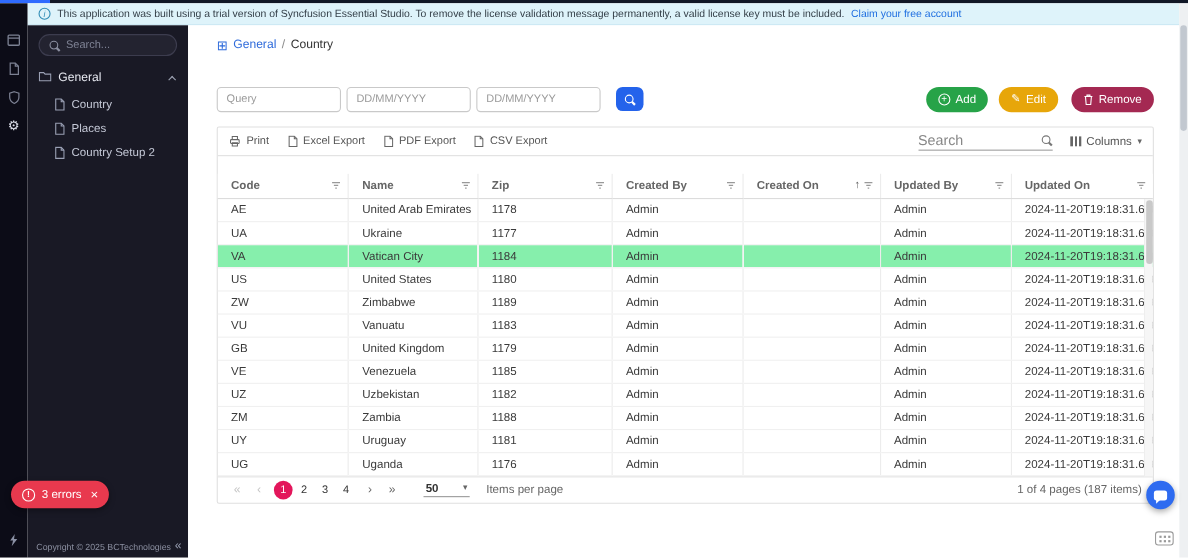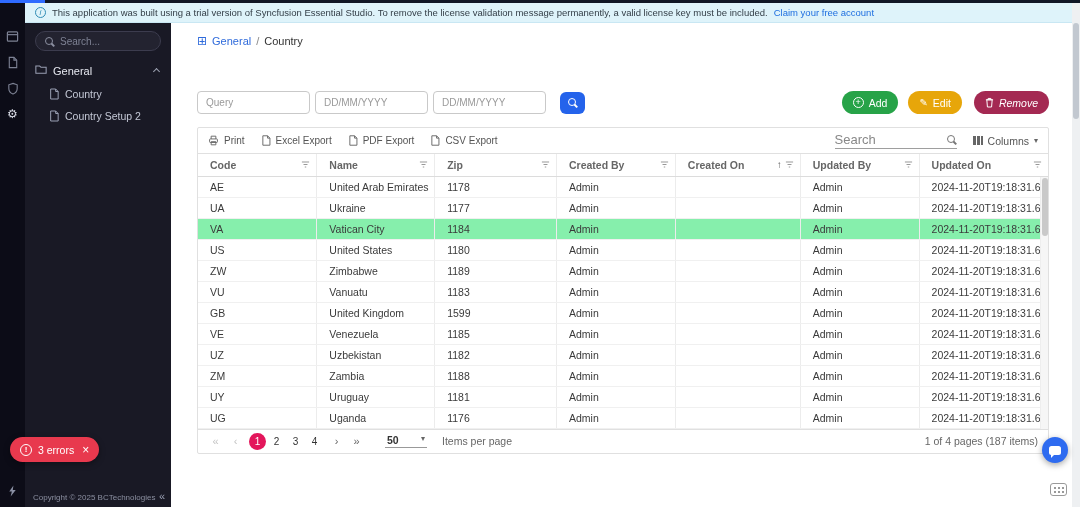--- a/index.html
+++ b/index.html
@@ -49,47 +49,47 @@
   .mag::after { content:""; position:absolute; width:4px; height:1.5px; background:currentColor; transform:rotate(45deg); left:7px; top:8px; }
 
   
   .main { flex:1; position:relative; background:#fff; padding:10px 23px 0 26px; min-width:0; }
 
   .breadcrumb { display:flex; align-items:center; gap:5px; font-size:11px; color:#333; height:16px; }
   .bc-icon { color:#2f6bdb; font-size:12px; line-height:1; }
   .bc-link { color:#2f6bdb; cursor:pointer; }
   .bc-sep { color:#888; }
 
-  .filters { margin-top:42px; display:flex; align-items:center; height:23px; }
+  .filters { margin-top:30px; display:flex; height:23px; }
   .filters input { width:113px; height:23px; border:1px solid #c9c9c9; border-radius:4px; font-size:10px; padding:0 8px; color:#333; margin-right:5px; font-family:inherit; outline:none; }
   .filters input::placeholder { color:#9a9a9a; }
   .search-btn { width:25px; height:22px; border-radius:6px; background:#2463eb; border:none; display:grid; place-items:center; color:#fff; margin-left:9px; cursor:pointer; }
   .spacer { flex:1; }
   .act-btn { height:23px; border:none; border-radius:12px; color:#fff; font-size:10.5px; display:flex; align-items:center; gap:5px; padding:0 11px; cursor:pointer; font-family:inherit; }
   .btn-add { background:#27a348; margin-right:10px; }
   .btn-edit { background:#e7a60a; margin-right:12px; }
-  .btn-remove { background:#a42952;font-style:italic; }
+  .btn-remove { background:#a42952; }
   .circle-plus { width:11px; height:11px; border:1px solid #fff; border-radius:50%; display:grid; place-items:center; font-size:9px; line-height:1; }
   .pencil { font-size:10px; }
 
   
   .grid-card { margin-top:13px; border:1px solid #e0e0e0; border-radius:2px; background:#fff; }
   .group-bar { background:#f7f7f7; padding:6px 12px; color:#555; font-size:10.5px; border-bottom:1px solid #e0e0e0; }
 
   .toolbar { display:flex; align-items:center; padding:4px 10px; border-bottom:1px solid #e0e0e0; gap:16px; color:#555; height:26px; }
   .tb-btn { display:flex; align-items:center; gap:5px; background:none; border:none; color:#555; font-size:10px; cursor:pointer; font-family:inherit; }
   .tb-right { margin-left:auto; display:flex; align-items:center; gap:16px; }
   .grid-search { display:flex; align-items:center; border-bottom:1px solid #9e9e9e; width:122px; padding-bottom:1px; color:#777; }
   .grid-search input { border:none; outline:none; width:100%; font-size:13px; color:#333; font-family:inherit; }
   .grid-search input::placeholder { color:#888; }
   .cols-btn { display:flex; align-items:center; gap:5px; background:none; border:none; color:#555; font-size:10.5px; cursor:pointer; font-family:inherit; }
   .cols-ic { width:10px; height:9px; background:linear-gradient(90deg,#666 0 2.5px,transparent 2.5px 4px,#666 4px 6.5px,transparent 6.5px 8px,#666 8px 10px); }
   .caret { font-size:8px; color:#666; }
 
-  .table-wrap { position:relative; }
+  .table-wrap { position:relative;margin-top:16px; }
   table { width:100%; border-collapse:collapse; table-layout:fixed; }
   th { text-align:left; font-weight:bold; color:#666; font-size:10.5px; padding:4px 6px 4px 12px; border-bottom:1px solid #dcdcdc; background:#fff; height:22px; cursor:pointer; }
   .hdr { display:flex; align-items:center; gap:3px; }
   .hdr .lbl { flex:1; overflow:hidden; white-space:nowrap; }
   .sort { color:#555; font-size:10px; font-weight:normal; }
   td { padding:4px 6px 4px 12px; color:#3a3a3a; font-size:10.5px; border-bottom:1px solid #f0f0f0; white-space:nowrap; overflow:hidden; height:21px; }
   th + th, td + td { border-left:1px solid #ececec; }
   tr.selected td { background:#86efac; }
   .flt { flex:0 0 auto; }
 
@@ -172,20 +172,27 @@
           </span>
           <span>General</span>
           <span class="chev-up"></span>
         </div>
         <div class="side-item">
           <svg width="10" height="12" viewBox="0 0 12 14" fill="none" stroke="#9aa0b4" stroke-width="1.2">
               <path d="M2 1h6l3 3v9H2z"></path>
               <path d="M8 1v3h3"></path>
             </svg>
           <span>Country</span>
+        </div>
+        <div class="side-item">
+          <svg width="10" height="12" viewBox="0 0 12 14" fill="none" stroke="#9aa0b4" stroke-width="1.2">
+              <path d="M2 1h6l3 3v9H2z"></path>
+              <path d="M8 1v3h3"></path>
+            </svg>
+          <span>Places</span>
         </div>
         <div class="side-item">
           <svg width="10" height="12" viewBox="0 0 12 14" fill="none" stroke="#9aa0b4" stroke-width="1.2">
               <path d="M2 1h6l3 3v9H2z"></path>
               <path d="M8 1v3h3"></path>
             </svg>
           <span>Country Setup 2</span>
         </div>
 
         <div class="error-pill">
@@ -403,21 +410,21 @@
                     <td>Vanuatu</td>
                     <td>1183</td>
                     <td>Admin</td>
                     <td></td>
                     <td>Admin</td>
                     <td>2024-11-20T19:18:31.6266...</td>
                   </tr>
                   <tr>
                     <td>GB</td>
                     <td>United Kingdom</td>
-                    <td>1599</td>
+                    <td>1179</td>
                     <td>Admin</td>
                     <td></td>
                     <td>Admin</td>
                     <td>2024-11-20T19:18:31.6266...</td>
                   </tr>
                   <tr>
                     <td>VE</td>
                     <td>Venezuela</td>
                     <td>1185</td>
                     <td>Admin</td>

